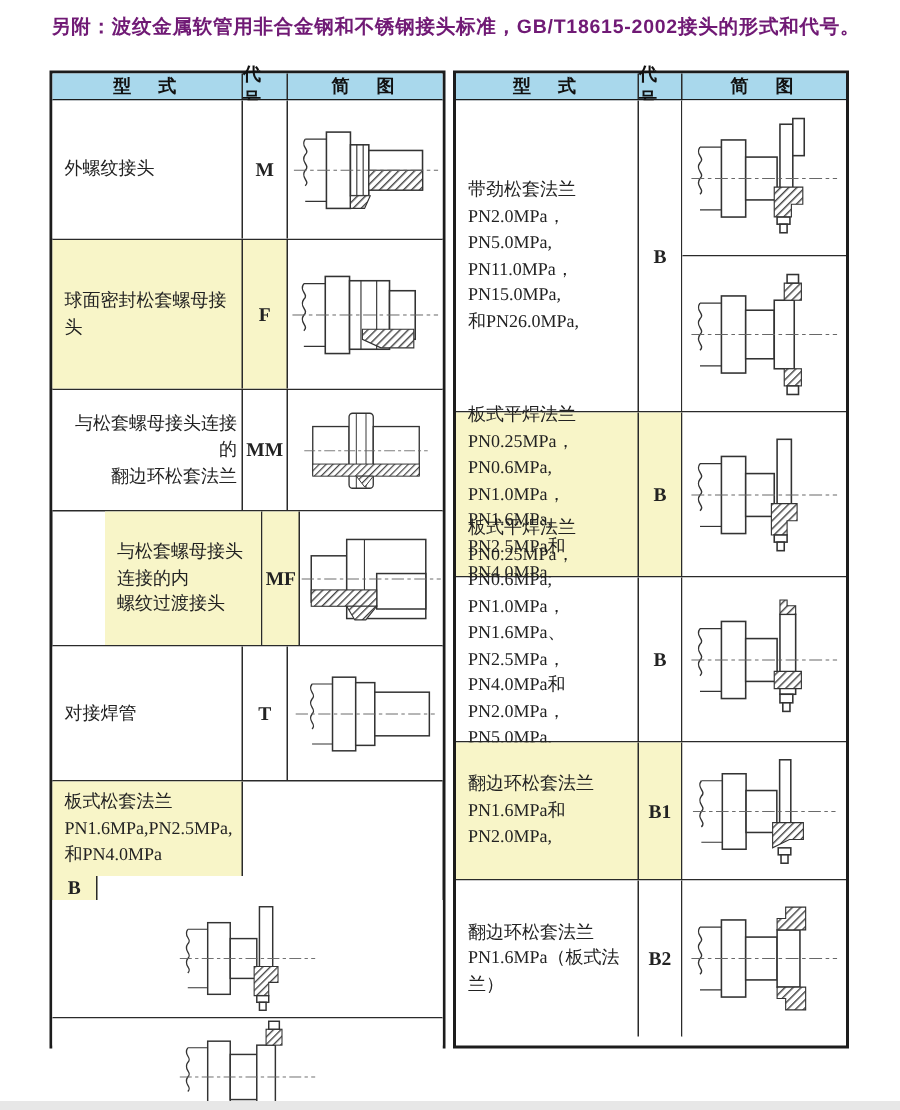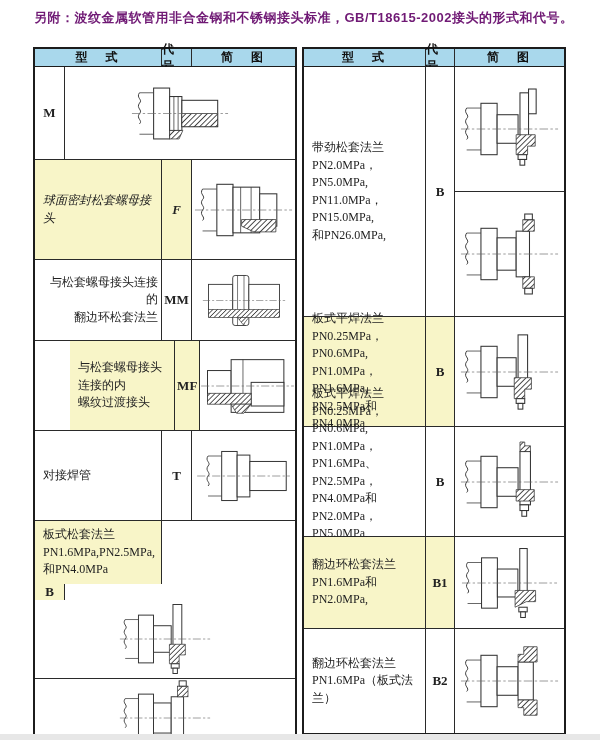--- a/index.html
+++ b/index.html
@@ -51,20 +51,23 @@
 <div class="page">
   <div class="title">另附：波纹金属软管用非合金钢和不锈钢接头标准，GB/T18615-2002接头的形式和代号。</div>
   <div class="tables">
     <div class="gtable t-left" style="width:264px">
         <div class="trow hrow">
           <div class="c col-type">型　式</div>
           <div class="c col-code">代号</div>
           <div class="c col-dia" style="display: flex;">简　图</div>
         </div>
         <div class="trow" style="height: 93px;">
+          <div class="c col-type type bg-white">
+            <div class="tline">外螺纹接头</div>
+          </div>
           <div class="c col-code code bg-white">M</div>
           <div class="c col-dia dia">
             <div class="dia-sub">
               <svg width="98" height="83" viewBox="0 0 104 88" xmlns="http://www.w3.org/2000/svg">
                 <defs>
                   <pattern id="h0-0-0" width="4" height="4" patternUnits="userSpaceOnUse" patternTransform="rotate(45)">
                     <rect width="4" height="4" fill="#fff"></rect>
                     <line x1="0.5" y1="0" x2="0.5" y2="4" stroke="#444" stroke-width="1"></line>
                   </pattern>
                 </defs>
@@ -76,21 +79,21 @@
                 <line x1="45.5" y1="26" x2="45.5" y2="62" stroke="#333" stroke-width="0.8"></line>
                 <line x1="50" y1="26" x2="50" y2="62" stroke="#333" stroke-width="0.8"></line>
                 <rect x="54" y="30" width="38" height="28" fill="#fff" stroke="#333" stroke-width="1.1"></rect>
                 <rect x="54" y="44" width="38" height="14" fill="url(#h0-0-0)" stroke="#333" stroke-width="0.8"></rect>
                 <path d="M41 62 h14 l-4 9 h-10 z" fill="url(#h0-0-0)" stroke="#333" stroke-width="0.8"></path>
                 <line x1="1" y1="44" x2="103" y2="44" stroke="#666" stroke-width="0.7" stroke-dasharray="9 2.5 2.5 2.5"></line>
               </svg>
             </div>
           </div>
         </div>
-        <div class="trow" style="height: 100px; font-style: italic;">
+        <div class="trow" style="height: 100px;">
           <div class="c col-type type bg-yellow">
             <div class="tline">球面密封松套螺母接头</div>
           </div>
           <div class="c col-code code bg-yellow">F</div>
           <div class="c col-dia dia">
             <div class="dia-sub">
               <svg width="99" height="84" viewBox="0 0 104 88" xmlns="http://www.w3.org/2000/svg">
                 <defs>
                   <pattern id="h0-1-0" width="4" height="4" patternUnits="userSpaceOnUse" patternTransform="rotate(45)">
                     <rect width="4" height="4" fill="#fff"></rect>
@@ -240,21 +243,21 @@
             </div>
           </div>
         </div>
       </div>
     <div class="gtable t-right" style="width:264px">
         <div class="trow hrow">
           <div class="c col-type">型　式</div>
           <div class="c col-code">代号</div>
           <div class="c col-dia" style="display: flex;">简　图</div>
         </div>
-        <div class="trow" style="height: 250px;">
+        <div class="trow" style="height: 208px;">
           <div class="c col-type type bg-white">
             <div class="tline">带劲松套法兰</div>
             <div class="tline">PN2.0MPa，PN5.0MPa,</div>
             <div class="tline">PN11.0MPa，PN15.0MPa,</div>
             <div class="tline">和PN26.0MPa,</div>
           </div>
           <div class="c col-code code bg-white">B</div>
           <div class="c col-dia dia">
             <div class="dia-sub">
               <svg width="99" height="84" viewBox="0 0 104 88" xmlns="http://www.w3.org/2000/svg">

